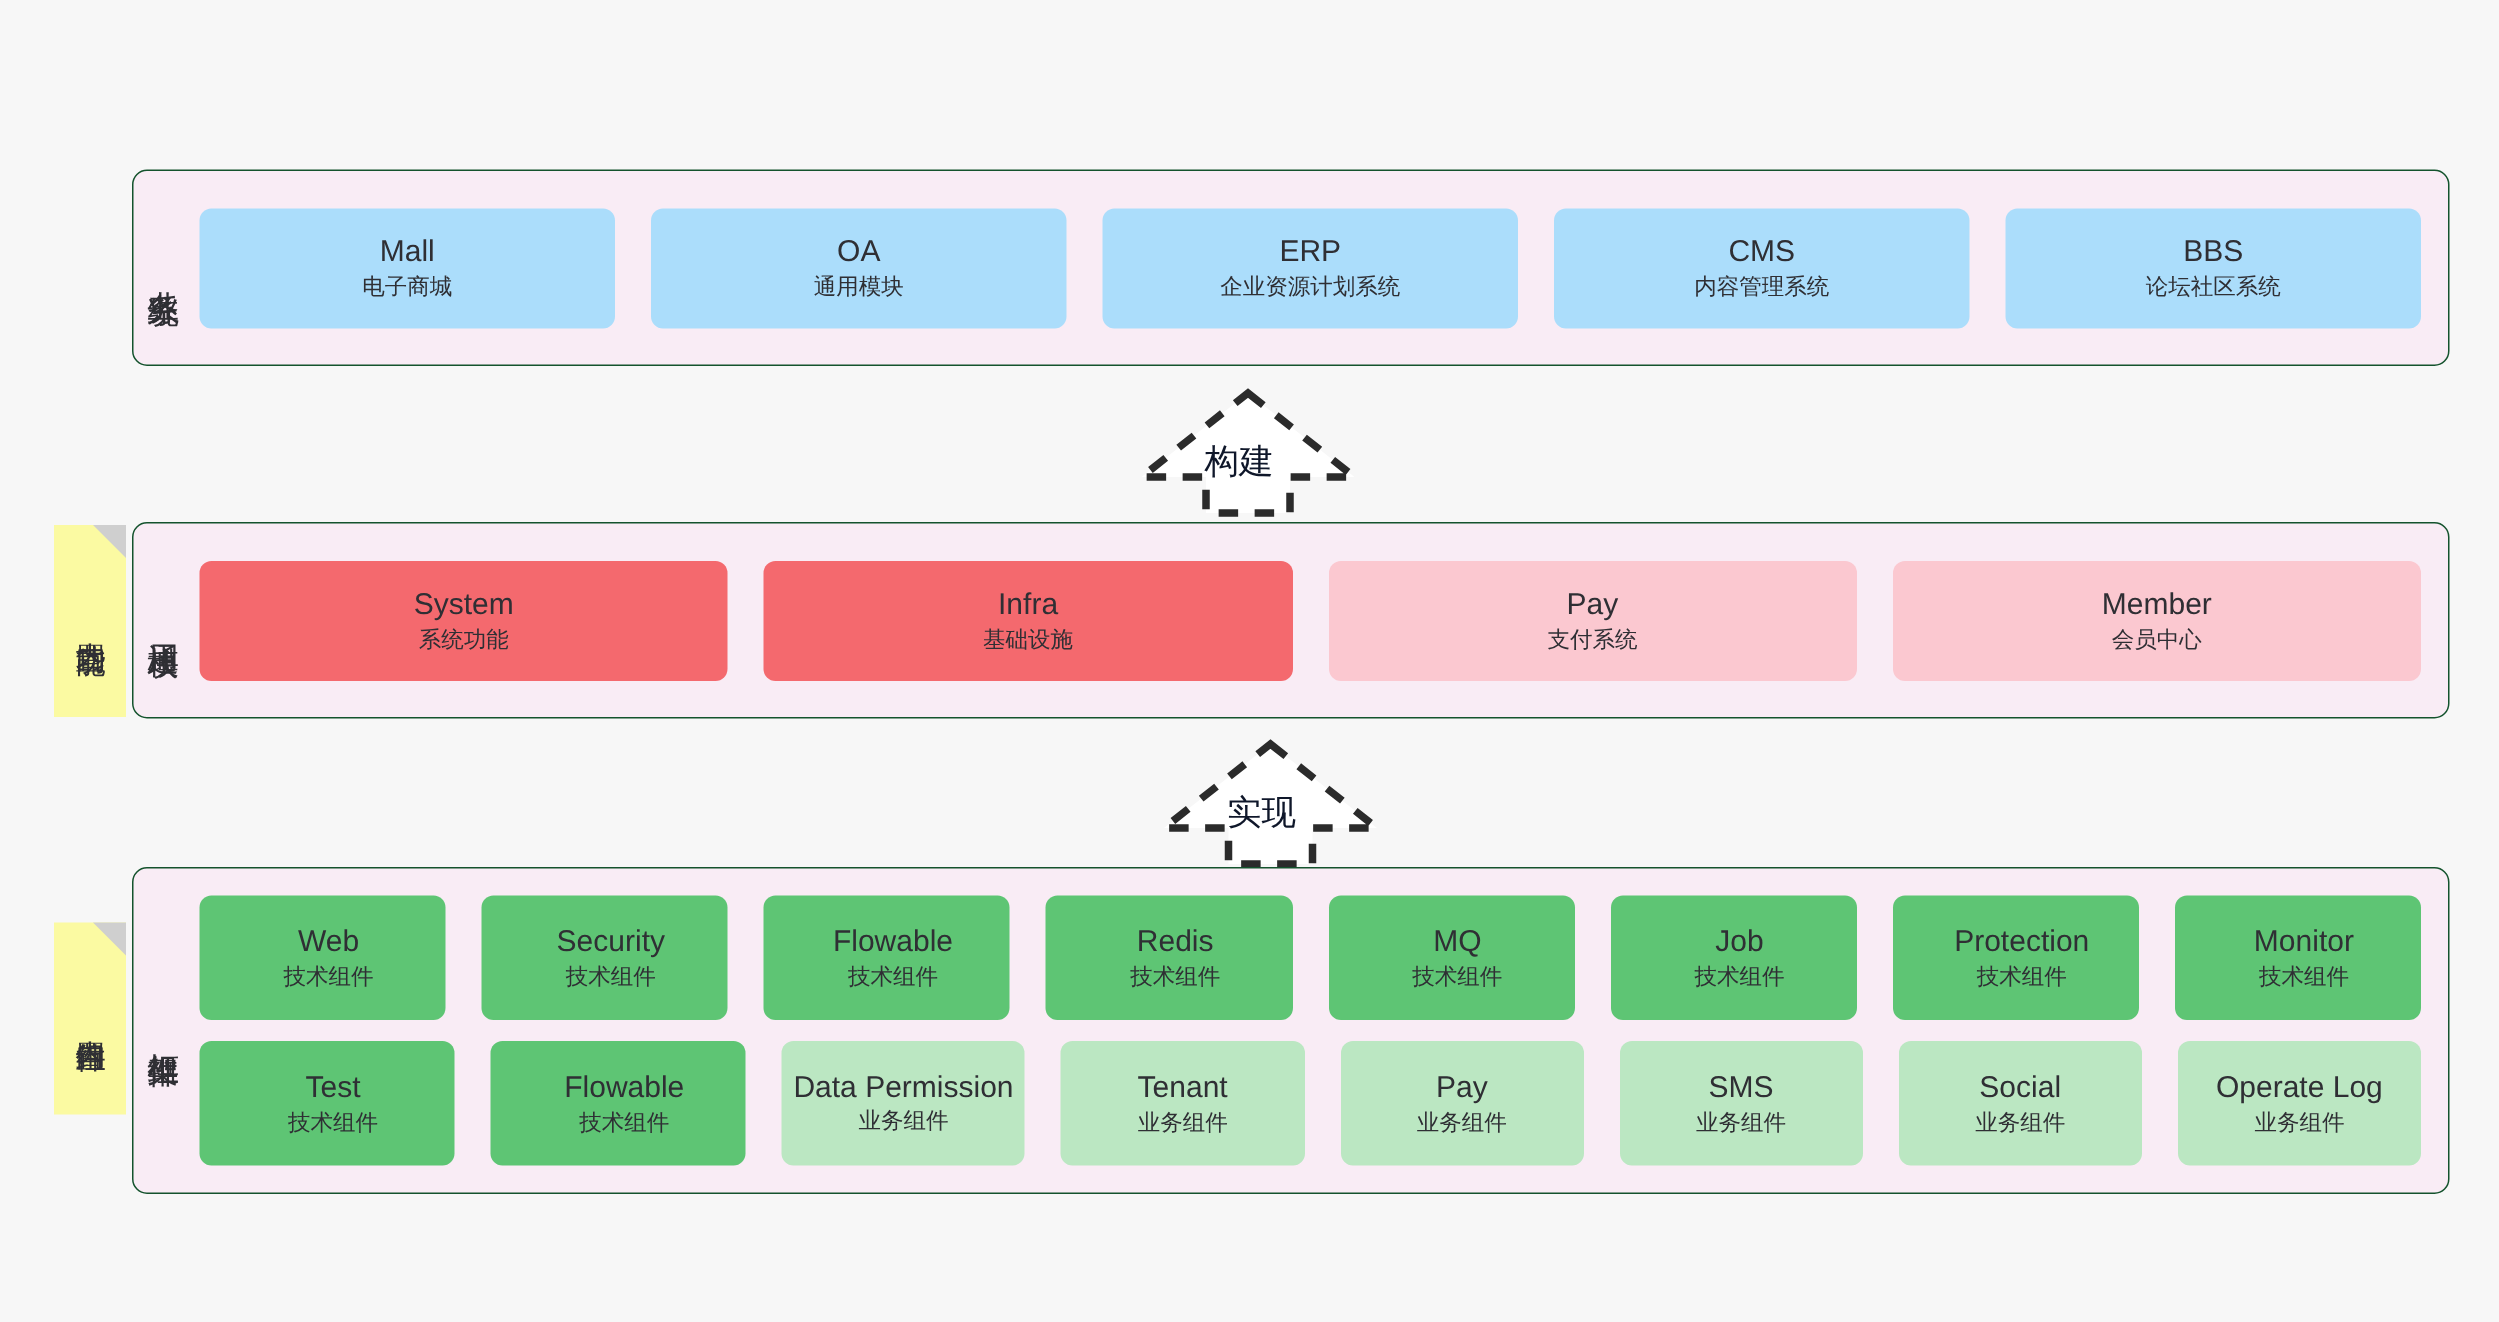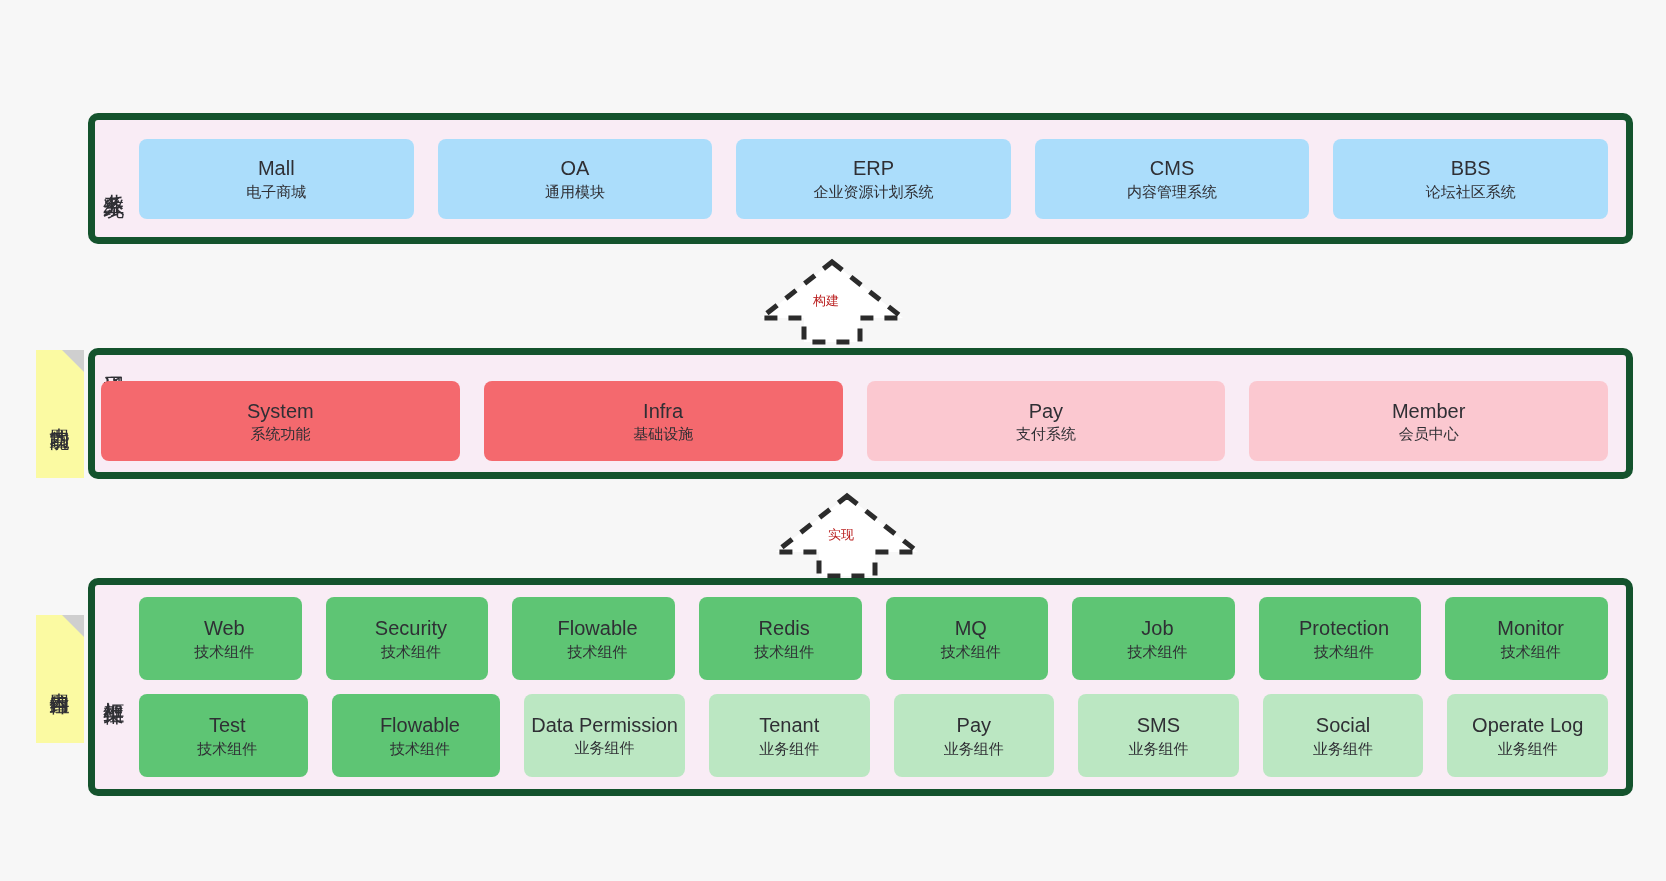--- a/index.html
+++ b/index.html
@@ -8,21 +8,21 @@
     background: #f7f7f7;
     font-family: "Liberation Sans", "DejaVu Sans", sans-serif;
     overflow: hidden;
   }
   #stage { position: relative; width: 1666px; height: 881px; }
 
   
   .layer {
     position: absolute;
     background: #f9ecf5;
-    border: 7px solid #14532d;
+    border: 1px solid #14532d;
     border-radius: 10px;
     display: flex;
     align-items: stretch;
   }
   .layer-title {
     flex: 0 0 auto;
     width: 38px;
     display: flex;
     align-items: center;
     justify-content: center;
@@ -62,21 +62,21 @@
   }
   .card .en { font-size: 20px; }
   .card .cn { font-size: 15px; }
   .card.two-line-en .en { line-height: 1.18; }
 
   
   #layer-business { left: 88px; top: 113px; width: 1545px; height: 131px; }
   #layer-business .card { background: #abddfb; height: 80px; }
 
   
-  #layer-modules { left: 88px; top: 348px; width: 1545px; height: 131px; flex-direction: column; }
+  #layer-modules { left: 88px; top: 348px; width: 1545px; height: 131px; }
   #layer-modules .card { height: 80px; }
   .c-red   { background: #f4696e; }
   .c-pink  { background: #fbc8d0; }
 
   
   #layer-framework { left: 88px; top: 578px; width: 1545px; height: 218px; }
   #layer-framework .card { height: 83px; }
   .c-green { background: #5ec574; padding-left: 12px; }
   .c-lgreen{ background: #bbe7c2; }
 
@@ -107,22 +107,22 @@
   #note-features   { left: 36px; top: 350px; height: 128px; }
   #note-components { left: 36px; top: 615px; height: 128px; }
 
   
   .arrow-wrap { position: absolute; }
   .arrow-wrap svg { display: block; overflow: visible; }
   .arrow-label {
     position: absolute;
     left: 50%;
     transform: translateX(-50%);
-    font-size: 13px;
-    color: #b91c1c;
+    font-size: 23px;
+    color: #0f172a;
     white-space: nowrap;
     background: transparent;
     padding: 0 2px;
   }
   #arrow-build  { left: 757px; top: 258px; width: 150px; height: 86px; }
   #arrow-build .arrow-label  { top: 34px; left: 50%; margin-left: -6px; }
   #arrow-impl   { left: 772px; top: 492px; width: 150px; height: 86px; }
   #arrow-impl .arrow-label   { top: 34px; left: 50%; margin-left: -6px; }
 </style>
 </head>

